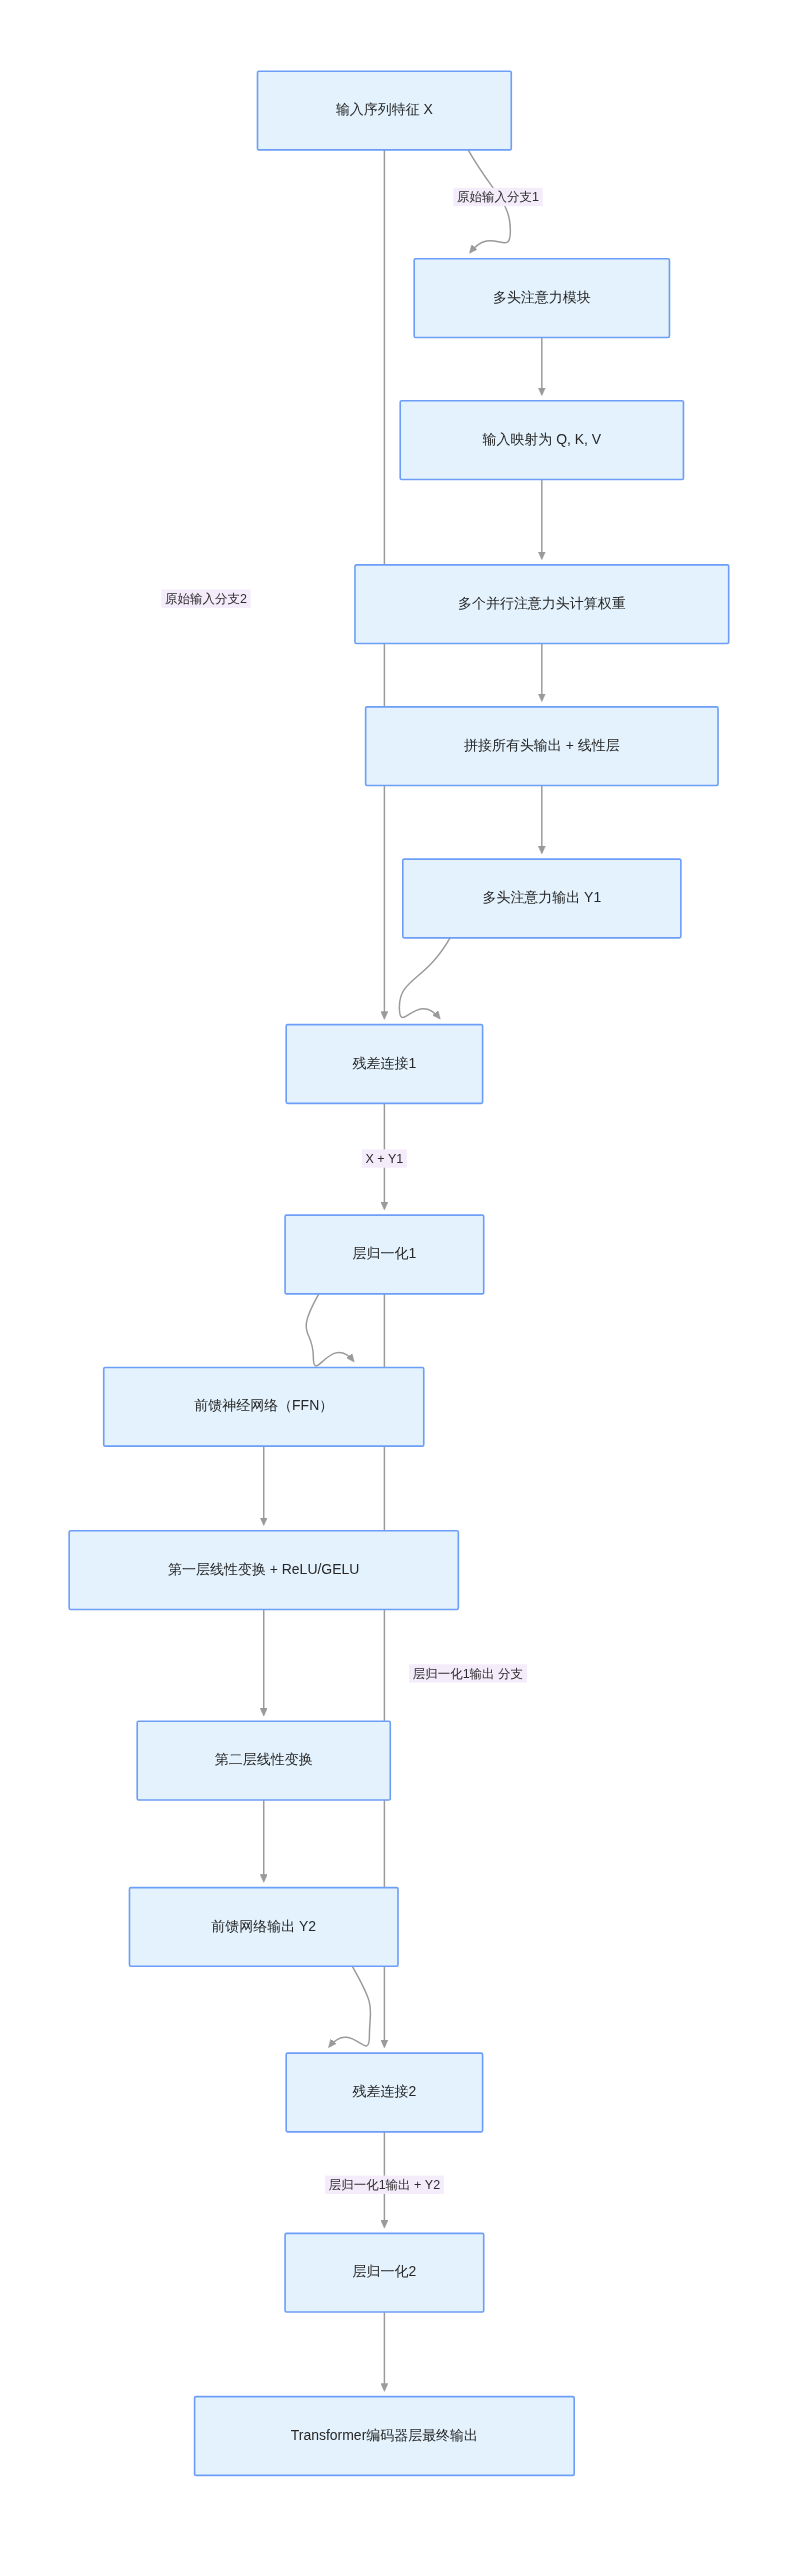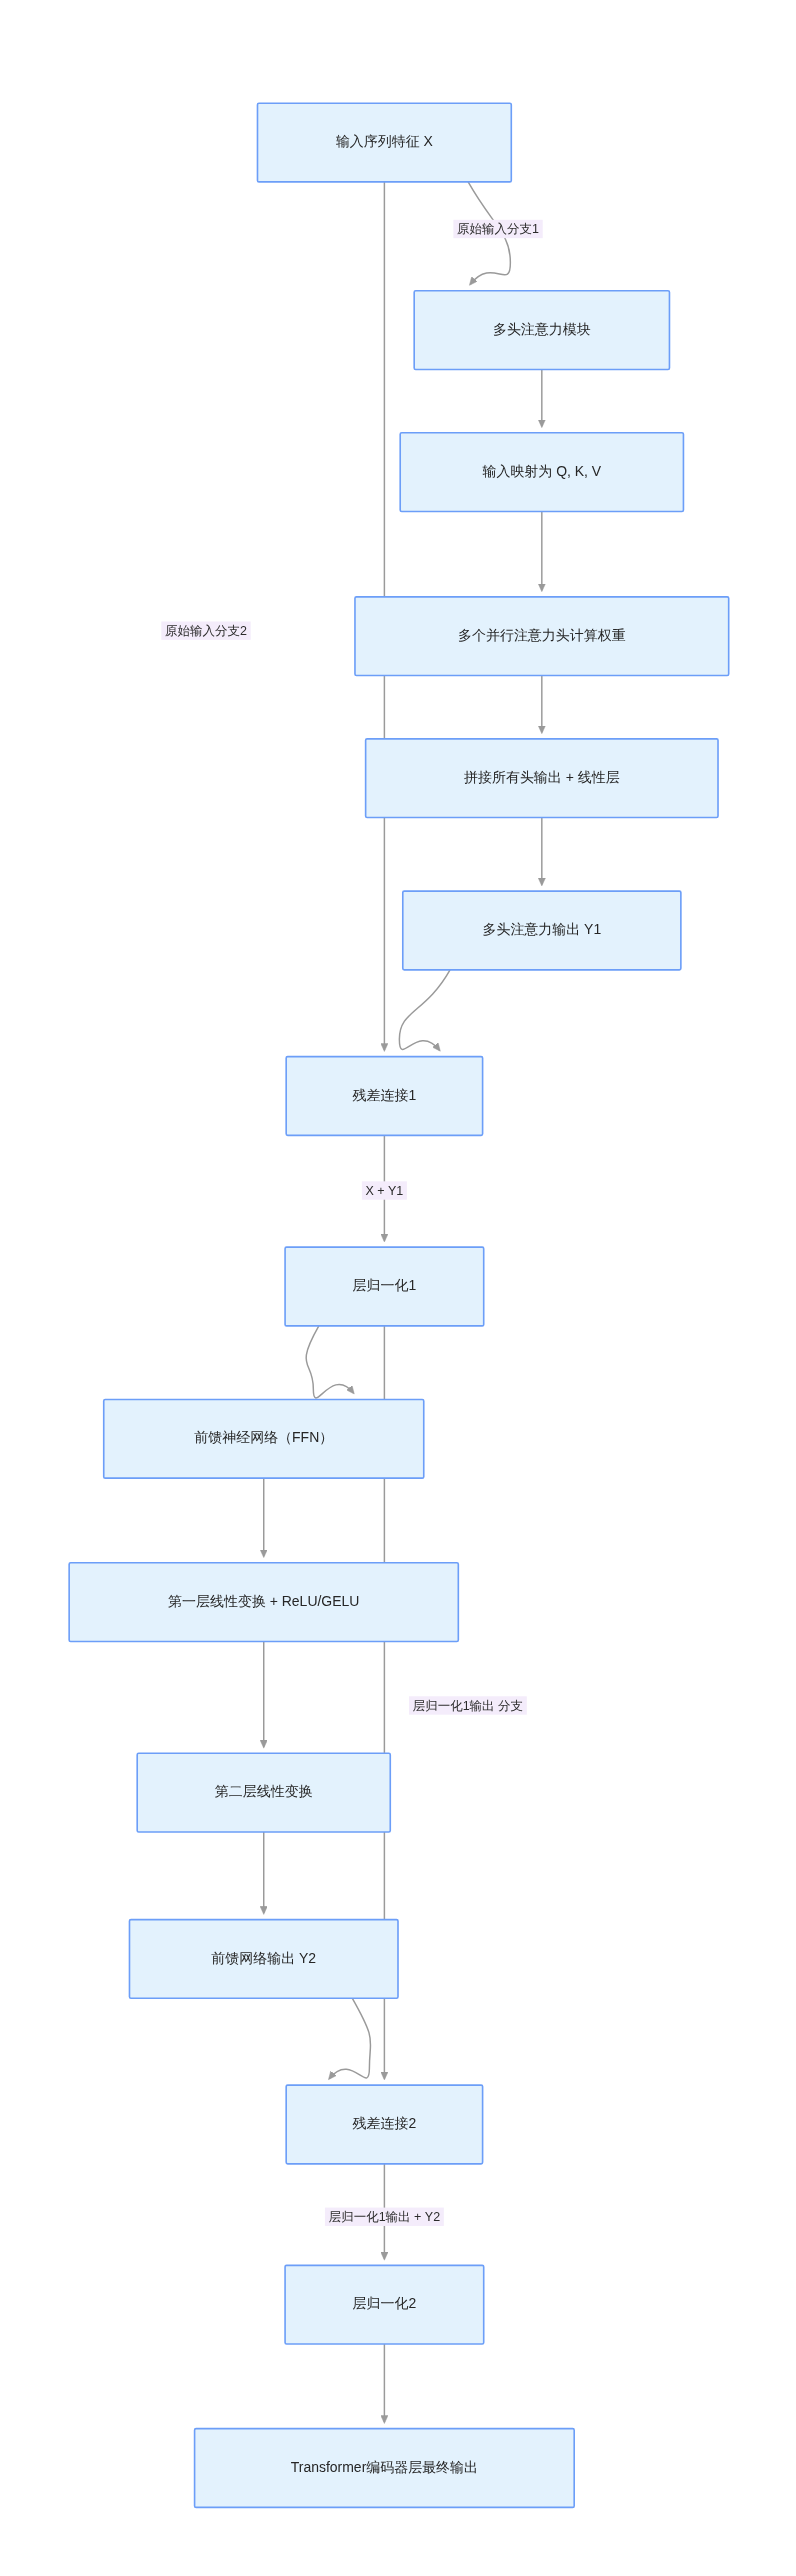--- a/index.html
+++ b/index.html
@@ -1,17 +1,17 @@
 <!DOCTYPE html>
 <html style="font-size:11.8px"><head>
 <meta charset="utf-8">
 <style>
   html,body{margin:0;padding:0;background:#ffffff;}
   body{width:796px;height:2576px;font-family:"Liberation Sans","DejaVu Sans",sans-serif;overflow:hidden;}
-  #stage{position:relative;width:796px;height:1941px;background:#ffffff;margin-top:32px;}
+  #stage{position:relative;width:796px;height:1941px;background:#ffffff;}
   svg#flow{position:absolute;top:0;left:0;width:796px;height:2576px;display:block;}
   .nodeRect{fill:#e3f2fd;stroke:#6c9ef8;stroke-width:2.2;}
   .nodeLabel{font-family:"Liberation Sans","DejaVu Sans",sans-serif;font-size:19px;fill:#262626;text-anchor:middle;dominant-baseline:middle;}
   .edgePath{fill:none;stroke:#9a9a9a;stroke-width:2;}
   .edgeLabelBg{fill:#f4ecfb;}
   .edgeLabelText{font-family:"Liberation Sans","DejaVu Sans",sans-serif;font-size:17px;fill:#2b2b2b;text-anchor:middle;dominant-baseline:middle;}
 </style>
 </head>
 <body>
 

